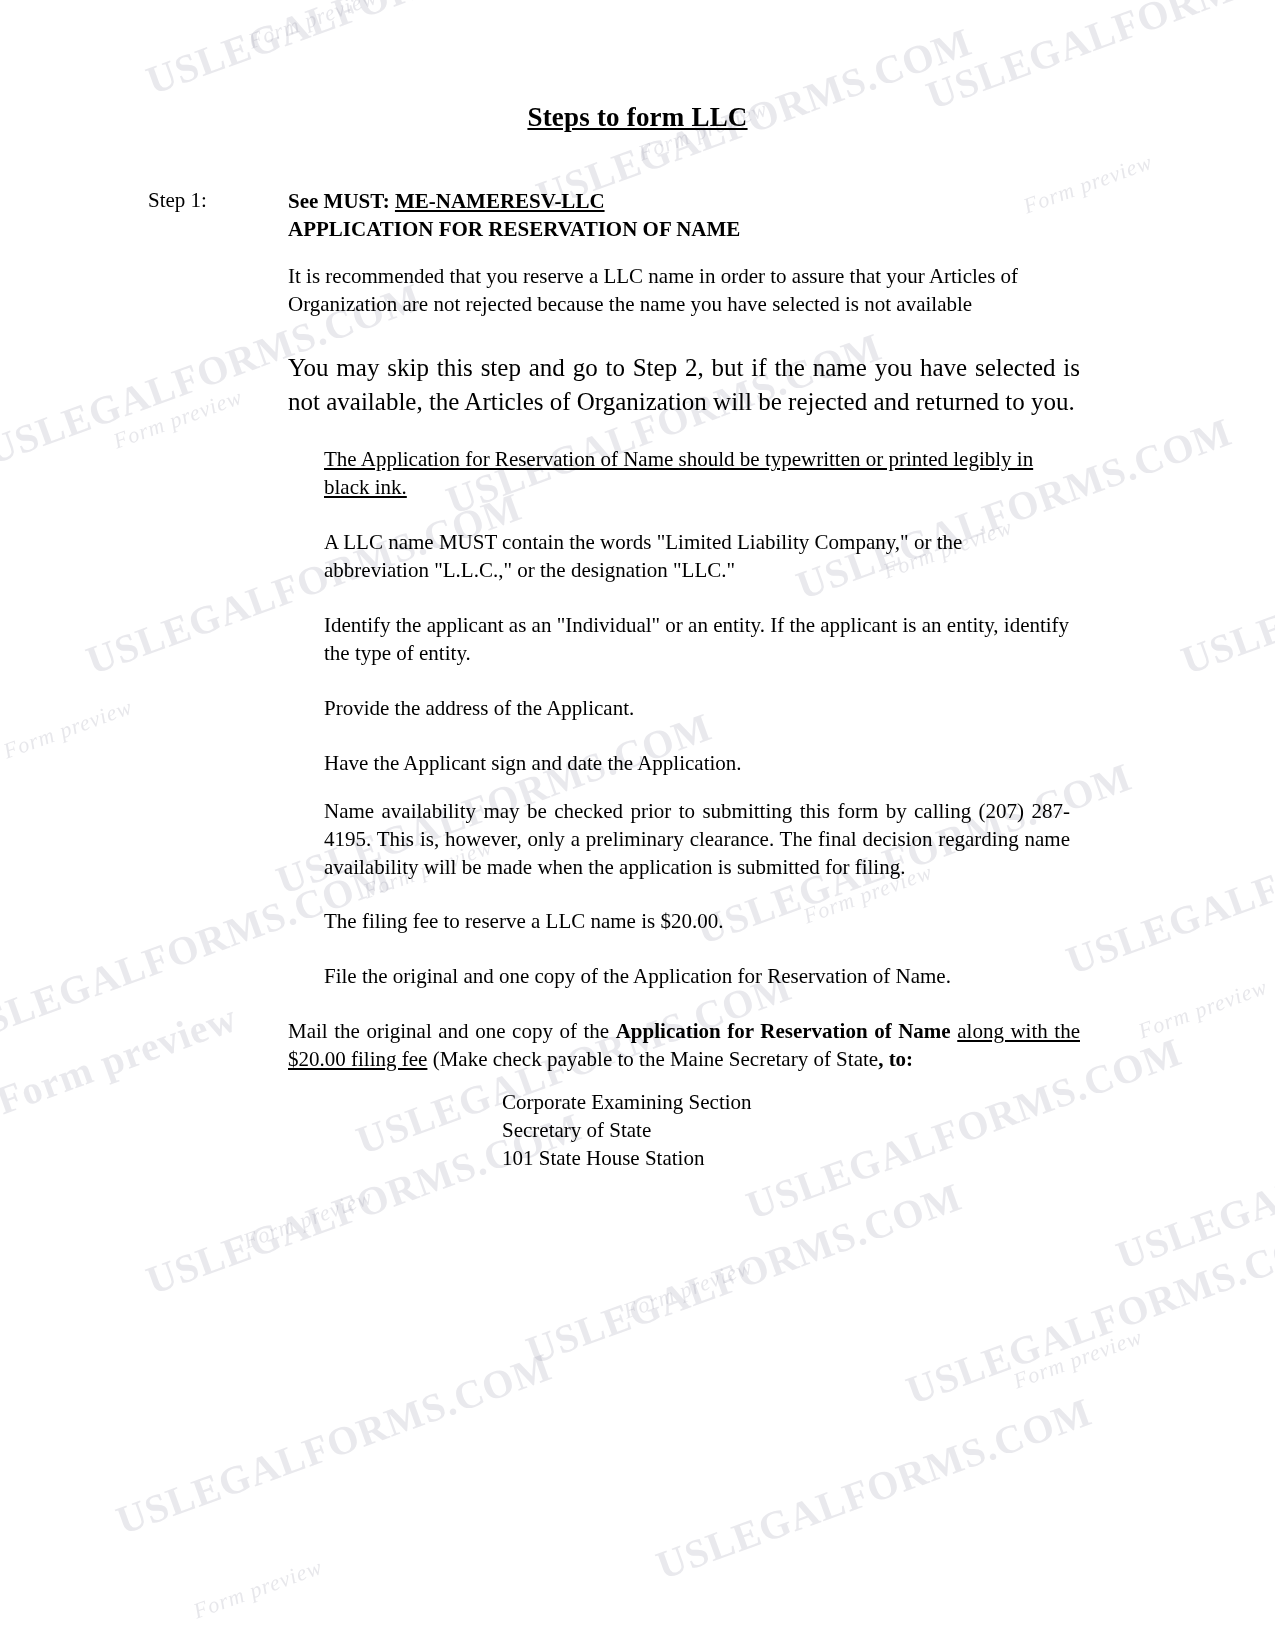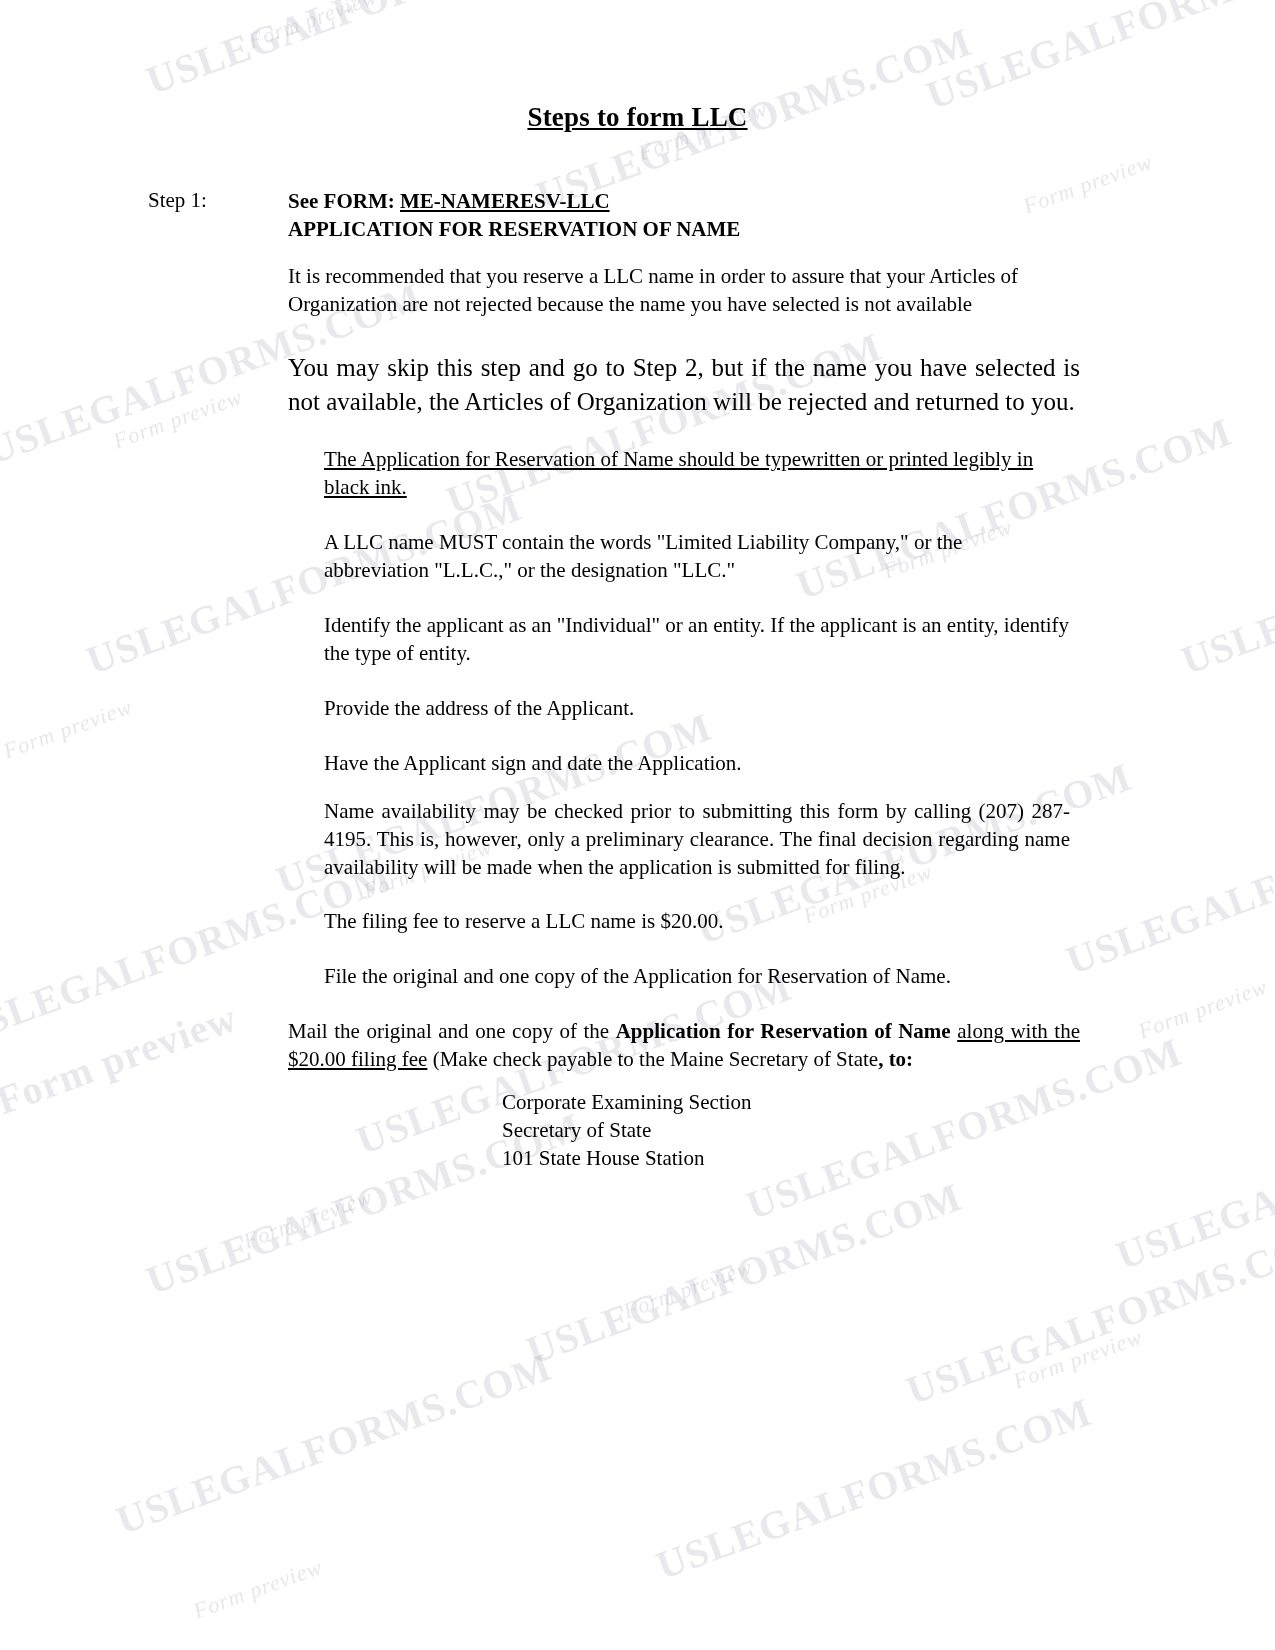--- a/index.html
+++ b/index.html
@@ -190,21 +190,21 @@
 
   <div class="content">
 
     <div class="doc-title">Steps to form LLC</div>
 
     <div class="step-row">
       <div class="step-label">Step 1:</div>
       <div class="step-body">
 
         <div class="form-line">
-          <span>See FORM: </span><span class="uline">ME-NAMERESV-LLC</span>
+          <span>See MUST: </span><span class="uline">ME-NAMERESV-LLC</span>
         </div>
         <div class="form-line">APPLICATION FOR RESERVATION OF NAME</div>
 
         <p class="para first">It is recommended that you reserve a LLC name in order to assure that your Articles of Organization are not rejected because the name you have selected is not available</p>
 
         <p class="bold-para">You may skip this step and go to Step 2, but if the name you have selected is not available, the Articles of Organization will be rejected and returned to you.</p>
 
         <div class="indent-block">
           <p class="para under">The Application for Reservation of Name should be typewritten or printed legibly in black ink.</p>
 

